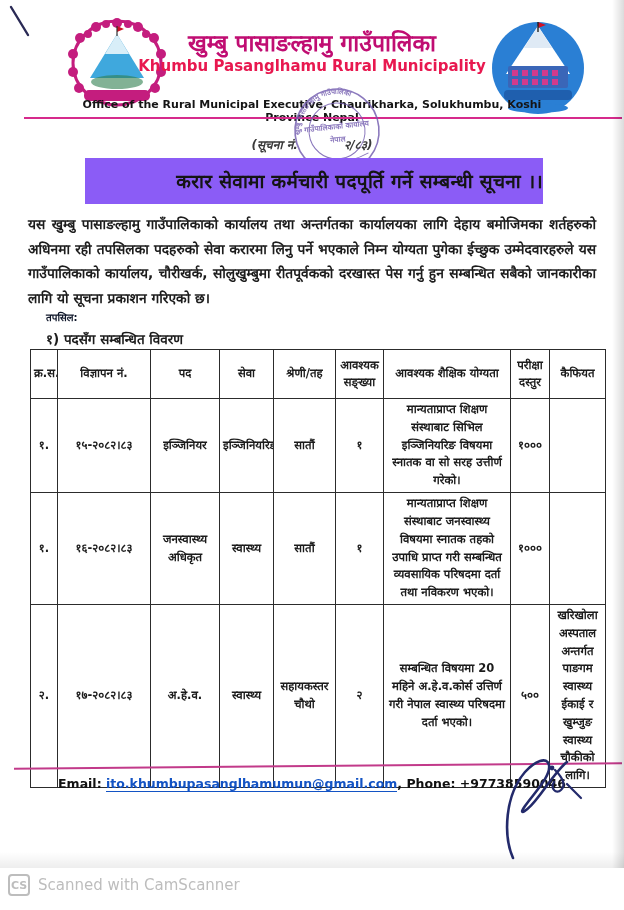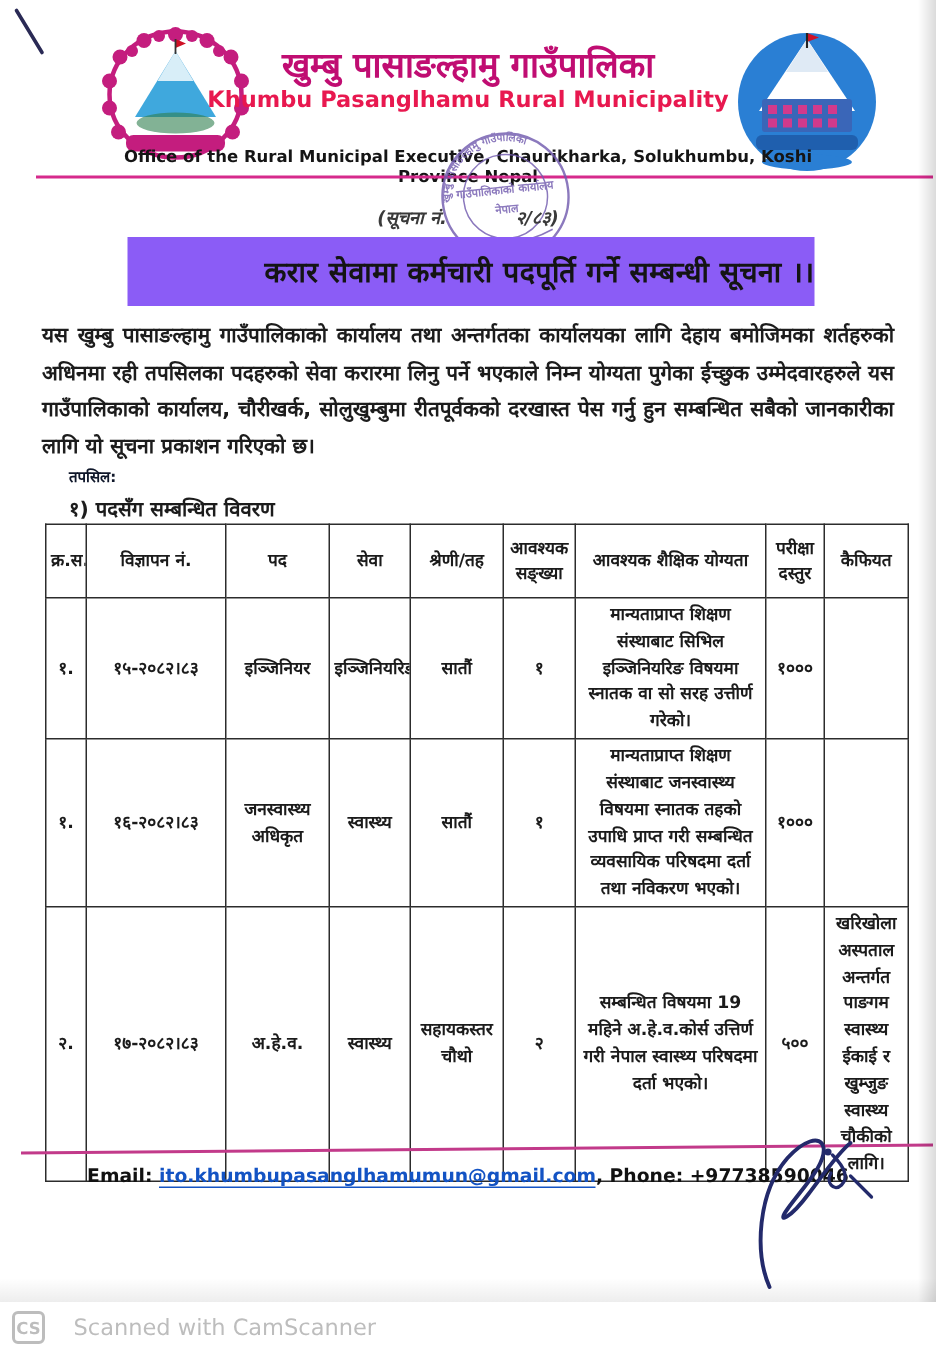--- a/index.html
+++ b/index.html
@@ -46,21 +46,21 @@
   tr.r3 td { height:170px; }
   td.qual { font-size:10.8px; line-height:1.8; }
   td.remark { font-size:9.6px; line-height:1.95; text-align:left; padding-left:4px; vertical-align:top; padding-top:6px; }
 
   .footer-rule { position:absolute; left:14px; top:765px; width:608px; height:2px; background:#c23a8a; transform:rotate(-0.5deg); }
   .footer-contact { position:absolute; top:776px; left:0; width:624px; text-align:center; font-size:12.5px; font-weight:bold; color:#121212; }
   .footer-contact a { color:#1353c4; text-decoration:none; border-bottom:1.5px solid #1353c4; }
 
   .signature { position:absolute; left:455px; top:740px; }
 
-  .camscanner { position:absolute; left:8px; top:874px; display:flex; align-items:center; gap:19px; }
+  .camscanner { position:absolute; left:8px; top:874px; display:flex; align-items:center; gap:8px; }
   .cs-badge { width:22px; height:22px; border:2px solid #bdbdbd; border-radius:4px; color:#bdbdbd; font-size:11px; font-weight:bold; display:flex; align-items:center; justify-content:center; }
   .cs-text { font-size:15px; color:#bdbdbd; }
 
   .abs { position:absolute; }
 </style>
 </head>
 <body>
 
 <div class="page">
 
@@ -197,21 +197,21 @@
       <td>१०००</td>
       <td></td>
     </tr>
     <tr class="r3">
       <td>२.</td>
       <td>१७-२०८२।८३</td>
       <td>अ.हे.व.</td>
       <td>स्वास्थ्य</td>
       <td>सहायकस्तर चौथो</td>
       <td>२</td>
-      <td class="qual">सम्बन्धित विषयमा 19 महिने अ.हे.व.कोर्स उत्तिर्ण गरी नेपाल स्वास्थ्य परिषदमा दर्ता भएको।</td>
+      <td class="qual">सम्बन्धित विषयमा 20 महिने अ.हे.व.कोर्स उत्तिर्ण गरी नेपाल स्वास्थ्य परिषदमा दर्ता भएको।</td>
       <td>५००</td>
       <td class="remark">खरिखोला अस्पताल अन्तर्गत पाङगम स्वास्थ्य ईकाई र खुम्जुङ स्वास्थ्य चौकीको लागि।</td>
     </tr>
   </tbody>
     </table>
 
   <div class="footer-rule"></div>
 
   <div class="footer-contact">
     <span>Email: </span><a href="#">ito.khumbupasanglhamumun@gmail.com</a><span>, Phone: +97738590046</span>

